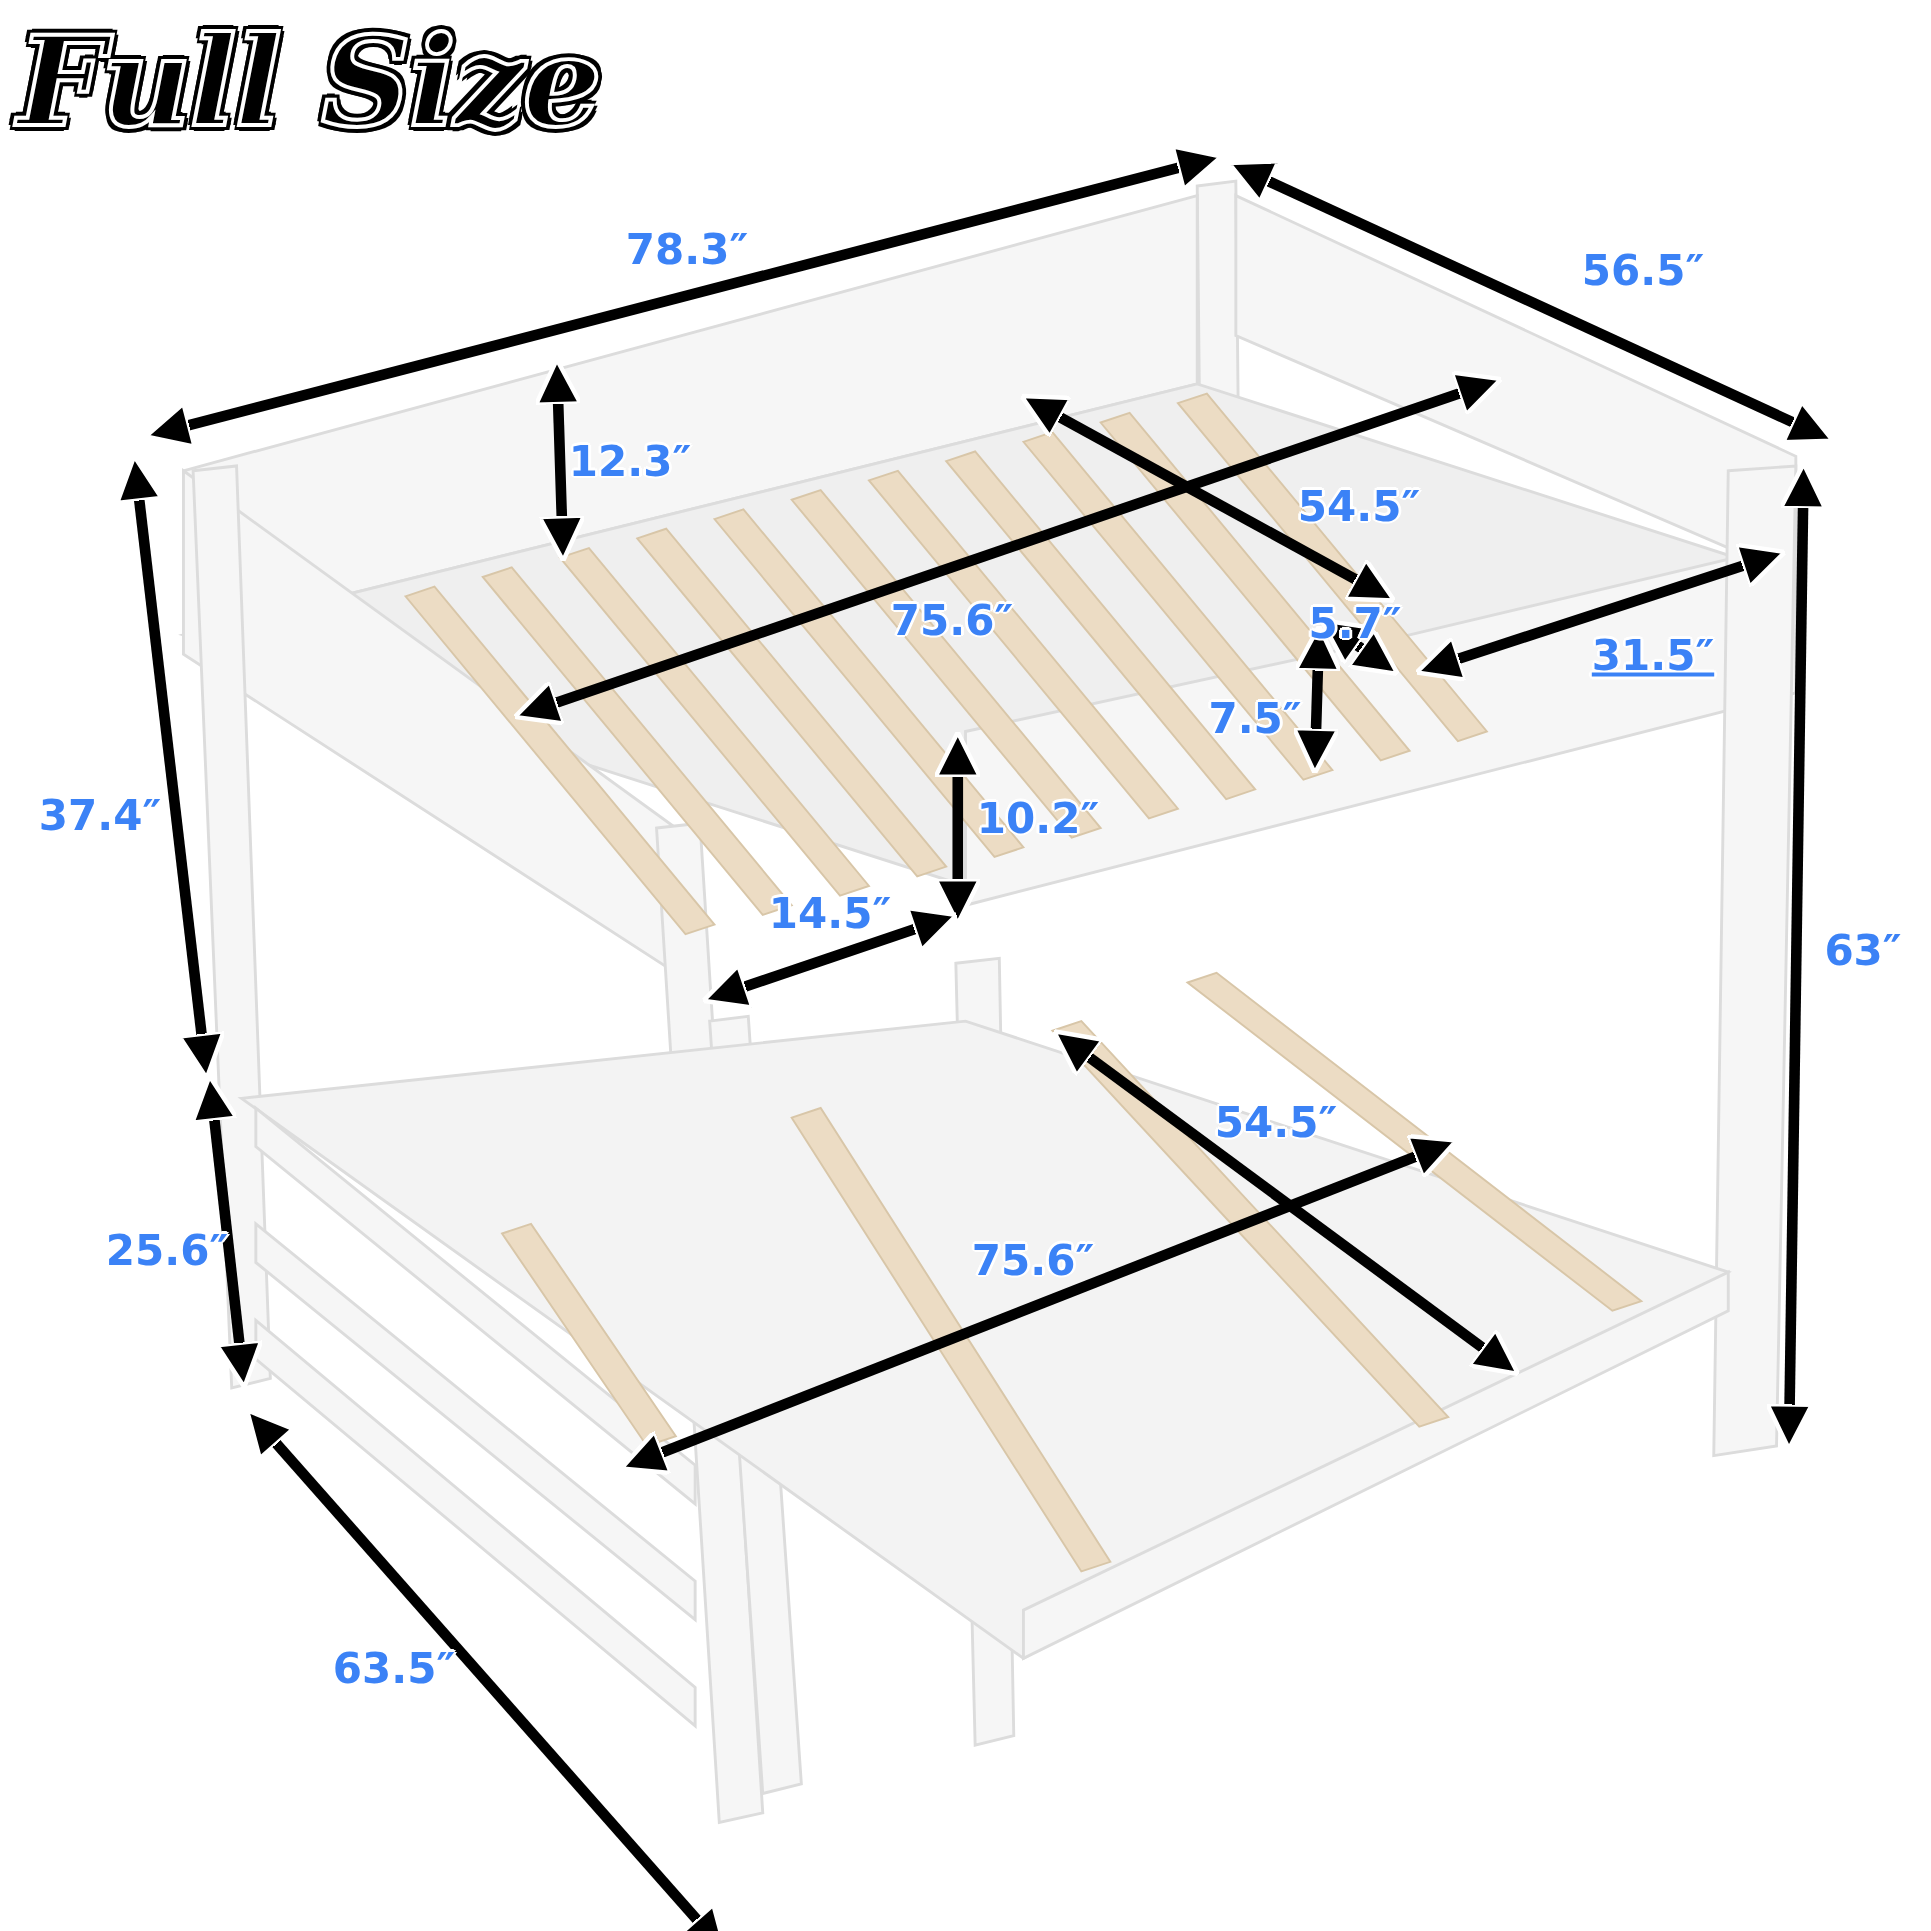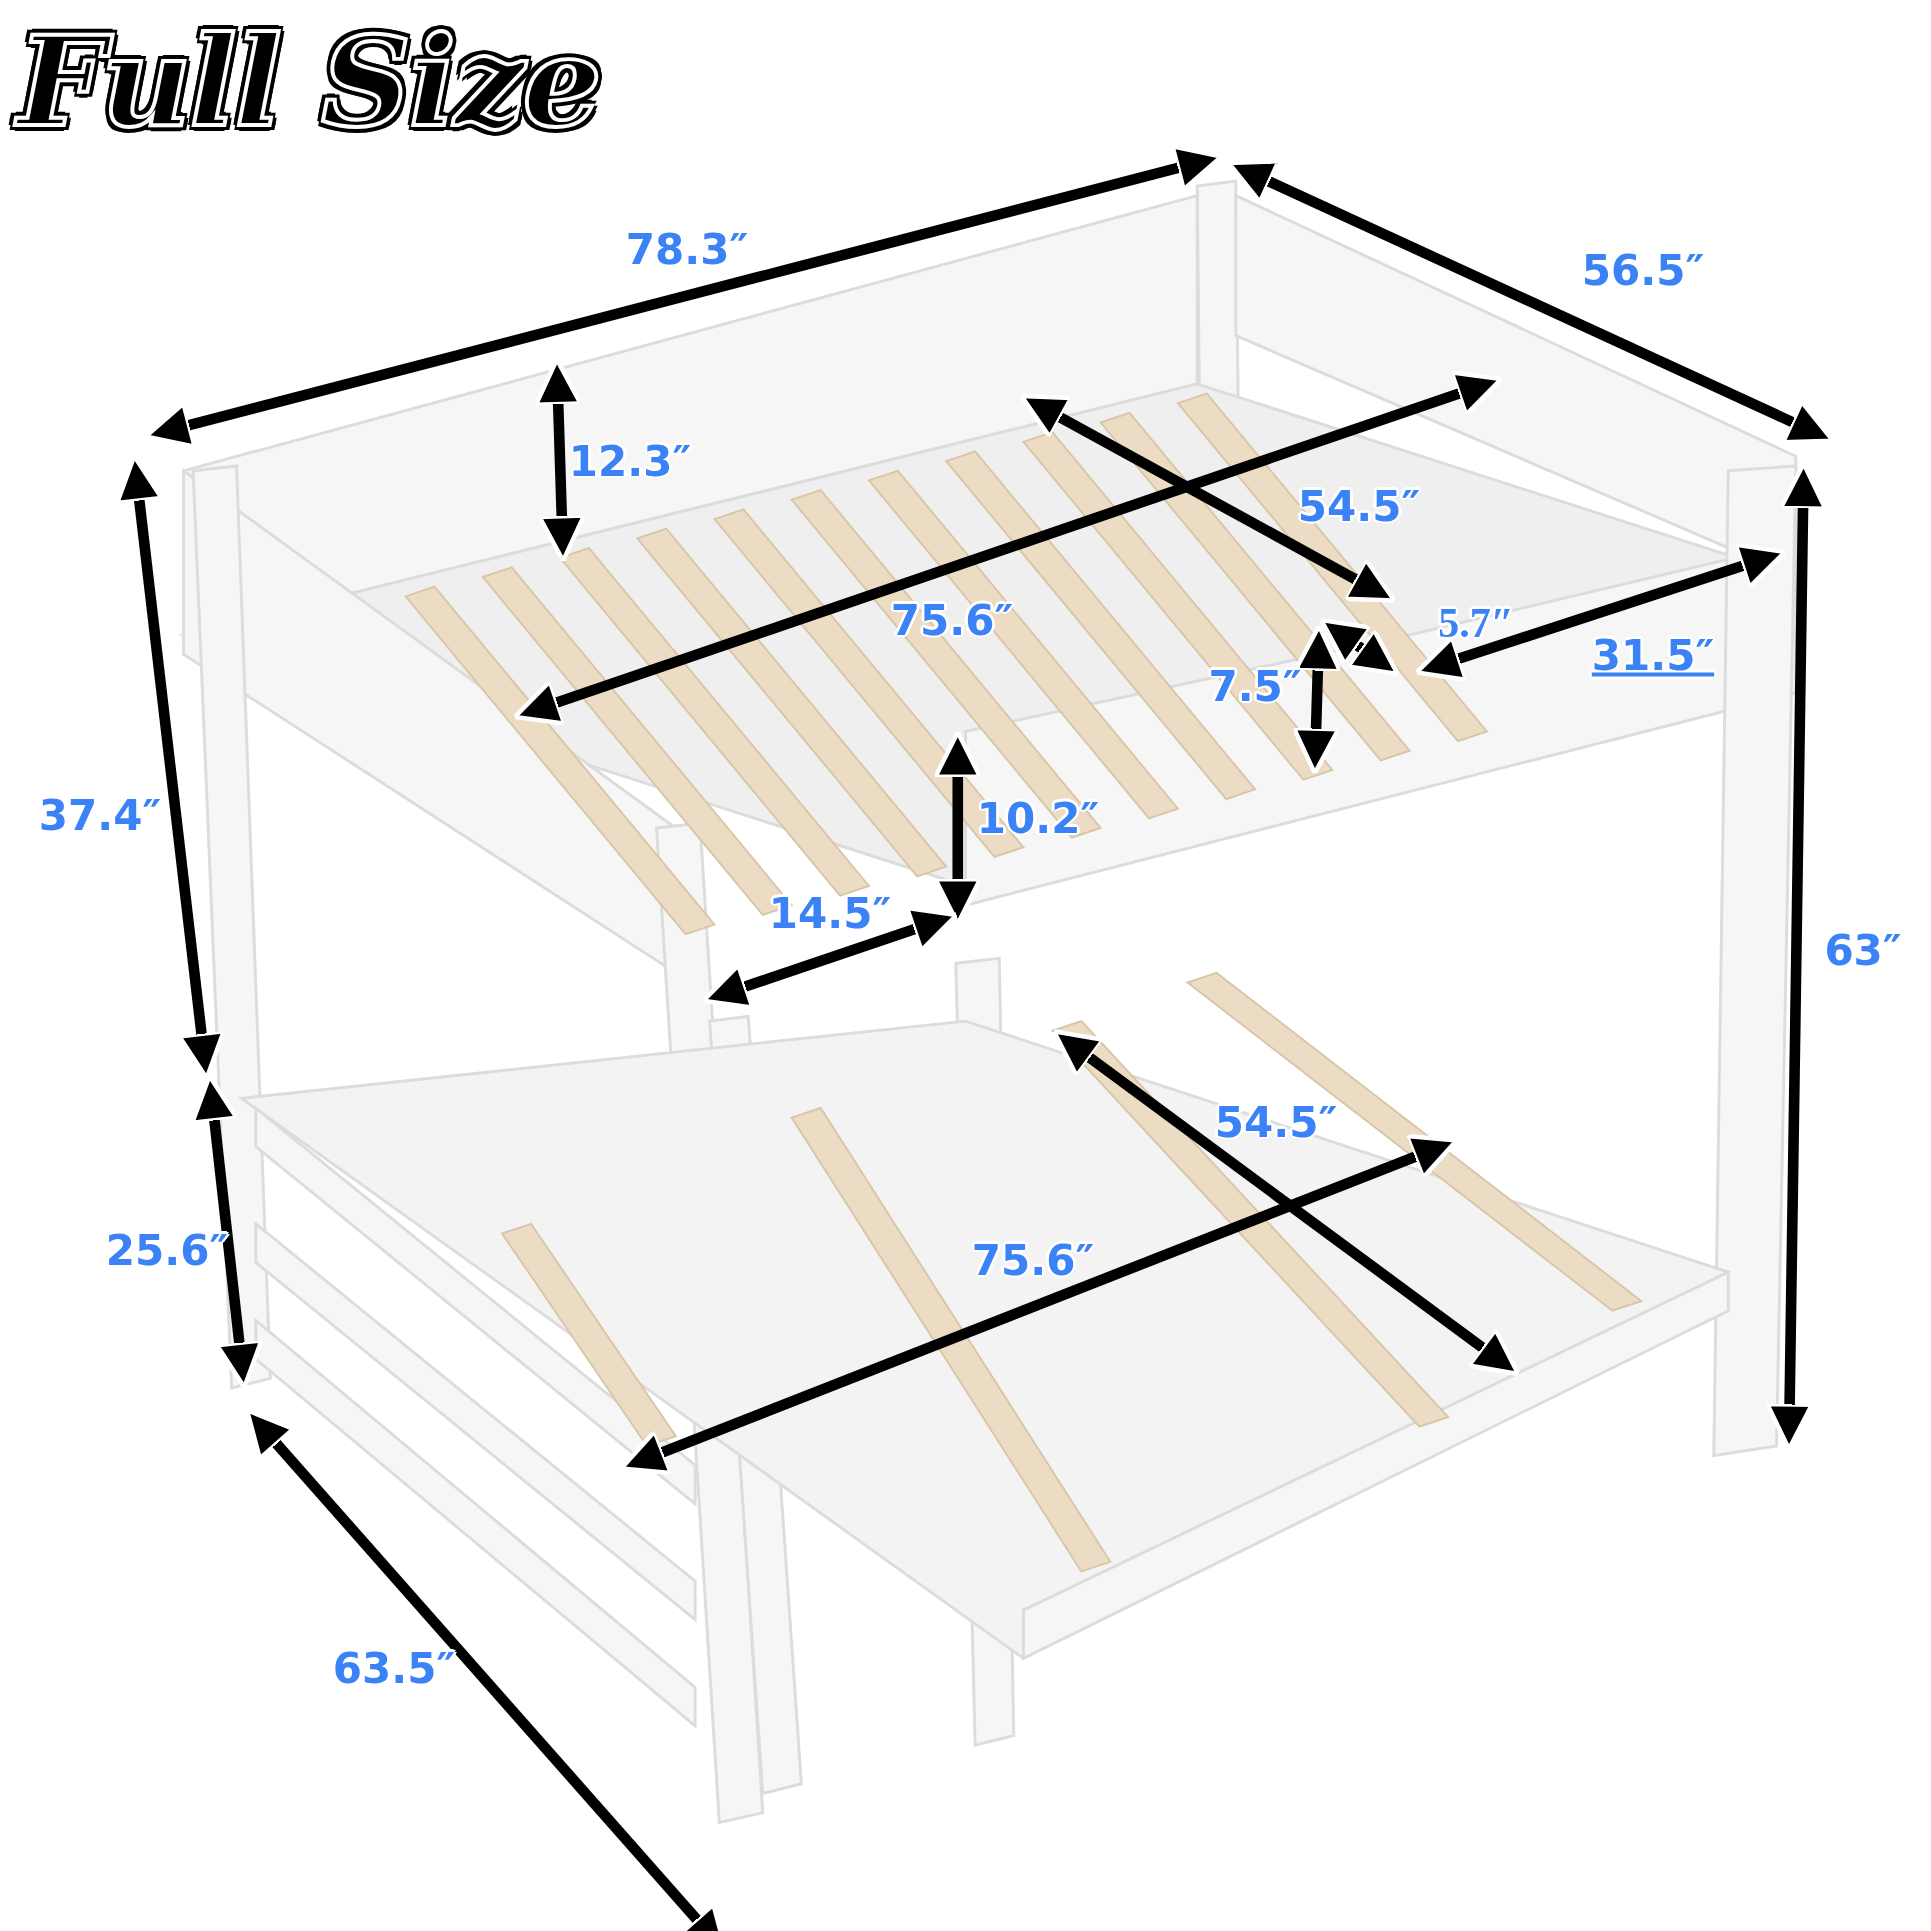--- a/index.html
+++ b/index.html
@@ -106,23 +106,23 @@
     </g>
   </svg>
 
   <div class="title">Full Size</div>
 
   <div class="dim" style="left:687px; top:232px;">78.3″</div>
   <div class="dim" style="left:1643px; top:253px;">56.5″</div>
   <div class="dim" style="left:630px; top:444px;">12.3″</div>
   <div class="dim" style="left:1359px; top:489px;">54.5″</div>
   <div class="dim" style="left:952px; top:603px;">75.6″</div>
-  <div class="dim" style="left:1476px; top:606px;font-family:Liberation Serif, serif;">5.7″</div>
+  <div class="dim" style="left:1355px; top:606px;">5.7″</div>
   <div class="dim" style="left:1653px; top:638px;text-decoration:underline;">31.5″</div>
-  <div class="dim" style="left:1255px; top:669px;">7.5″</div>
+  <div class="dim" style="left:1255px; top:701px;">7.5″</div>
   <div class="dim" style="left:1038px; top:801px;">10.2″</div>
   <div class="dim" style="left:830px; top:896px;">14.5″</div>
   <div class="dim" style="left:100px; top:798px;">37.4″</div>
   <div class="dim" style="left:167px; top:1233px;">25.6″</div>
   <div class="dim" style="left:1863px; top:933px;">63″</div>
   <div class="dim" style="left:1276px; top:1105px;">54.5″</div>
   <div class="dim" style="left:1033px; top:1243px;">75.6″</div>
   <div class="dim" style="left:394px; top:1651px;">63.5″</div>
 
 </div>

